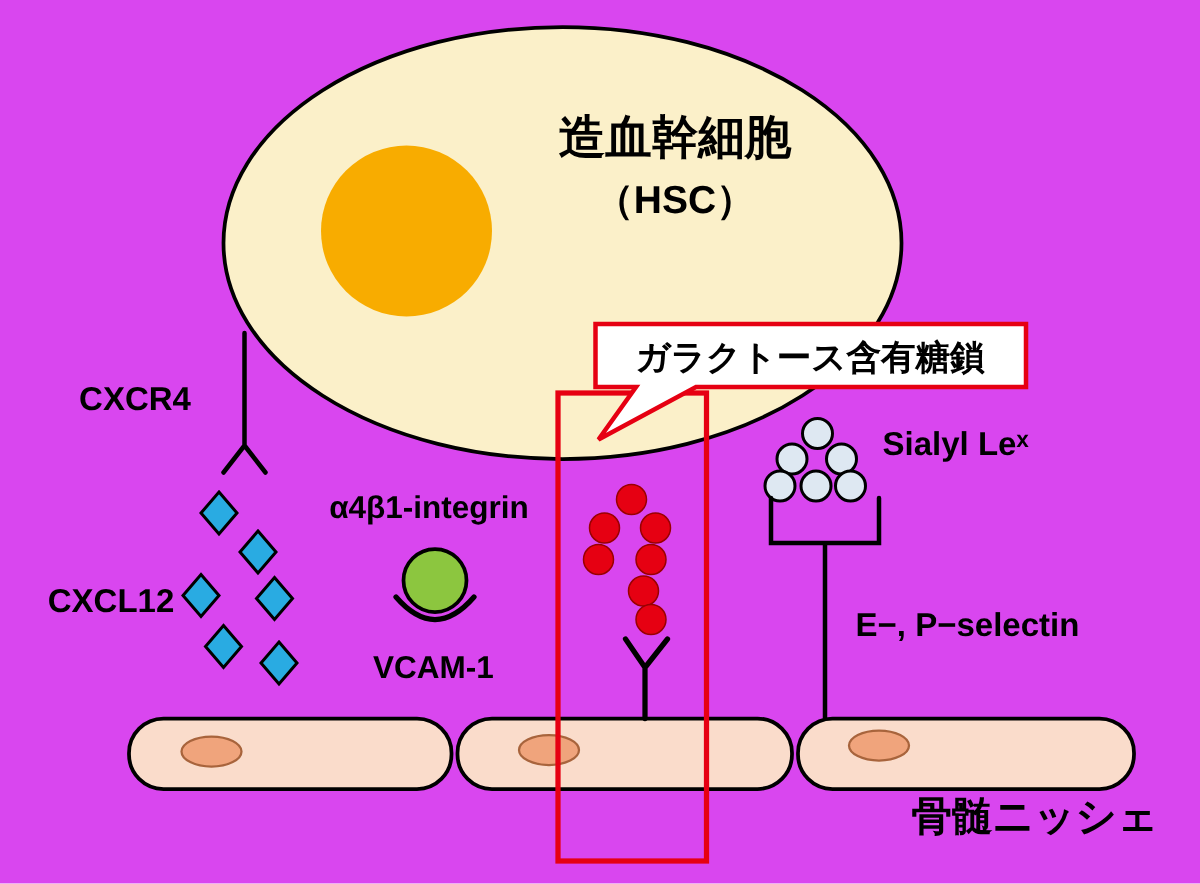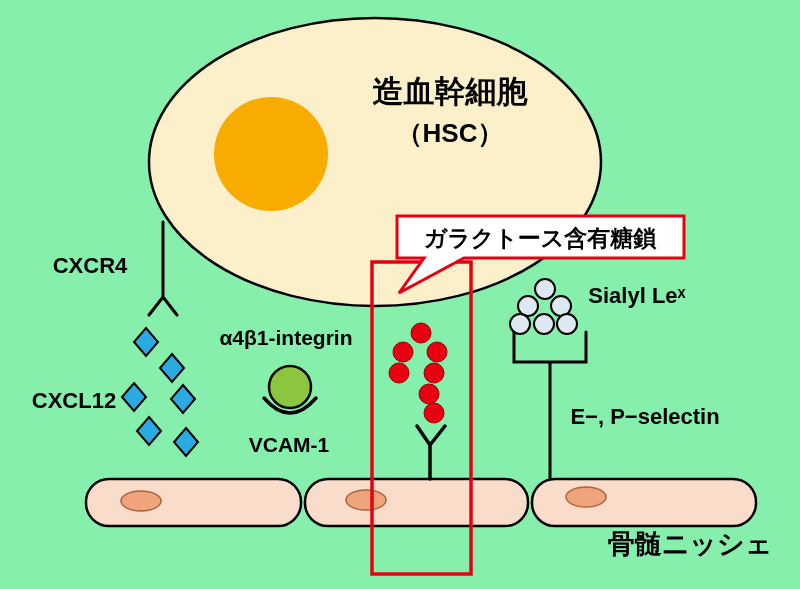--- a/index.html
+++ b/index.html
@@ -1,19 +1,19 @@
 <!DOCTYPE html>
 <html><head>
 <meta charset="utf-8">
 <style>
   html,body{margin:0;padding:0;background:#ffffff;}
   .stage{
     position:relative;
     width:800px;height:589px;
-    background:#86efac;
+    background:#d946ef;
     font-family:"Liberation Sans","DejaVu Sans",sans-serif;
     overflow:hidden;
   }
   svg text{
     font-family:"Liberation Sans","DejaVu Sans",sans-serif;
     font-weight:bold;
     fill:#000000;
   }
 </style>
 </head>

